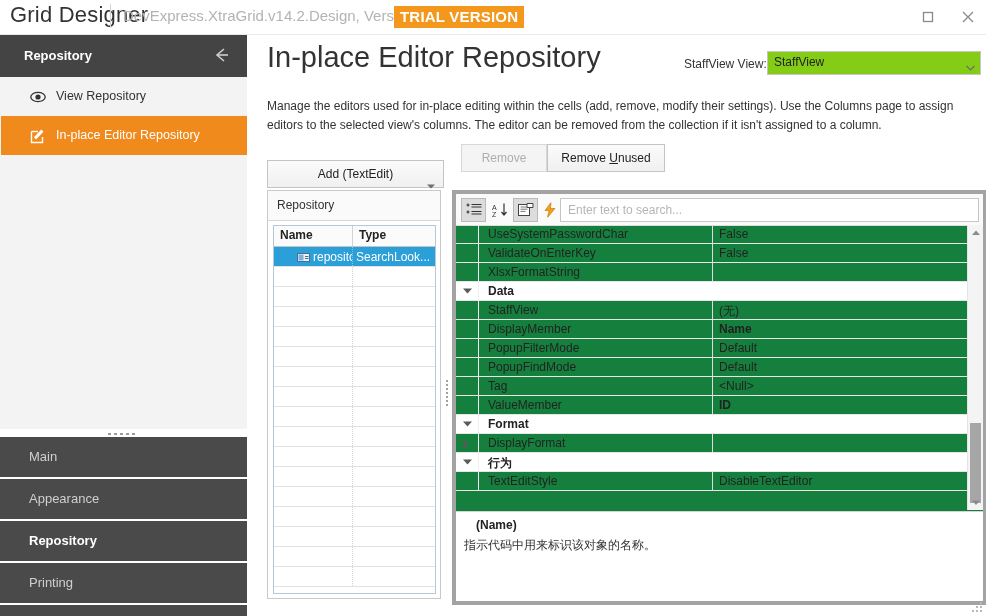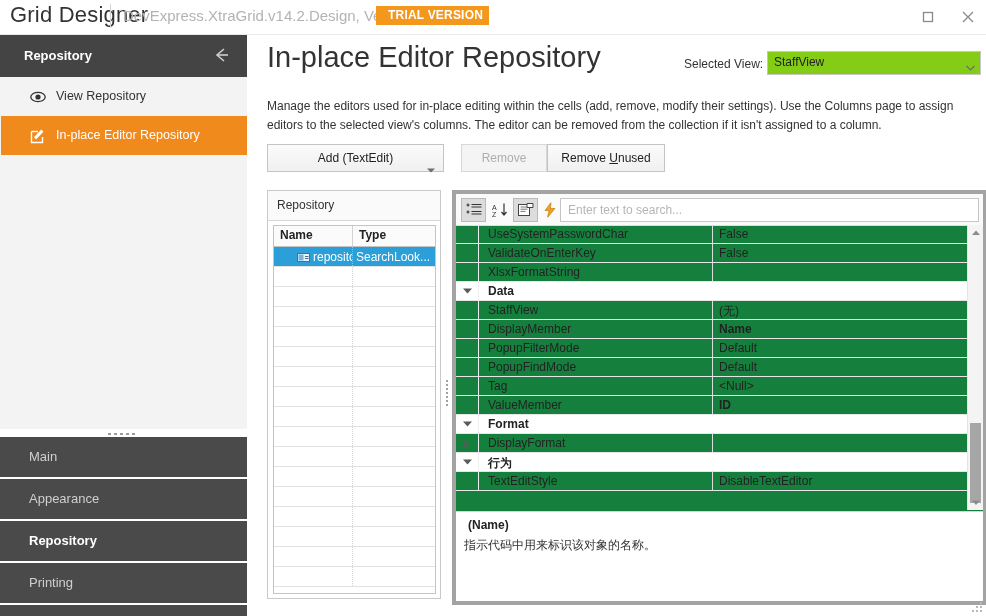--- a/index.html
+++ b/index.html
@@ -9,22 +9,22 @@
     font-size:12px;color:#222;background:#ffffff;
     -webkit-font-smoothing:antialiased;
   }
   #app{position:relative;width:986px;height:616px;background:#fff;}
 
   
   .titlebar{position:absolute;left:0;top:0;width:986px;height:35px;background:#fff;}
   .tb-title{position:absolute;left:10px;top:2px;font-size:22px;color:#333;font-weight:400;letter-spacing:.2px;}
   .tb-sep{position:absolute;left:110px;top:4px;width:1px;height:24px;background:#d4d4d4;}
   .tb-ver{position:absolute;left:123px;top:7px;font-size:15px;color:#b3b3b3;}
-  .tb-trial{position:absolute;left:376px;top:6px;background:#f3971d;color:#fff;font-size:12px;font-weight:bold;
-            padding:2px 6px 3px 12px;letter-spacing:.2px;}
+  .tb-trial{position:absolute;left:394px;top:6px;background:#f3971d;color:#fff;font-size:15px;font-weight:bold;
+            padding:2px 6px 3px 6px;letter-spacing:.2px;}
   .wbtn{position:absolute;top:0;width:44px;height:34px;cursor:default;}
   .wbtn svg{position:absolute;left:50%;top:50%;transform:translate(-50%,-50%);}
   .wbtn-max{left:906px;}
   .wbtn-close{left:946px;}
   .tb-underline{position:absolute;left:0;top:34px;width:986px;height:1px;background:#e9e9e9;}
 
   
   .sidebar{position:absolute;left:0;top:35px;width:247px;height:581px;background:#f3f3f3;}
   .sb-head{position:absolute;left:0;top:0;width:247px;height:42px;background:#444444;}
   .sb-head-txt{position:absolute;left:24px;top:13px;color:#fff;font-size:13px;font-weight:bold;}
@@ -51,21 +51,21 @@
   .sv-label{position:absolute;left:437px;top:22px;font-size:12px;color:#333;}
   .combo{position:absolute;left:520px;top:16px;width:212px;height:22px;border:1px solid #c6c6c6;background:#84cc16;}
   .combo .val{position:absolute;left:6px;top:3px;font-size:12px;color:#222;}
   .combo .arrow{position:absolute;right:5px;top:8px;}
   .desc{position:absolute;left:20px;top:62px;width:712px;font-size:12px;color:#333;line-height:19px;}
 
   .btnrow{position:absolute;left:20px;top:109px;}
   .btn{position:absolute;top:0;height:26px;border:1px solid #c4c4c4;background:linear-gradient(#fbfbfb,#f0f0f0);
        font-size:12px;color:#222;text-align:center;line-height:26px;cursor:pointer;}
   .btn.disabled{color:#aeaeae;background:#f4f4f4;border-color:#d8d8d8;}
-  .btn-add{left:0;width:175px;}
+  .btn-add{left:0;width:175px;margin-top:16px;}
   .btn-add .arrow{position:absolute;right:8px;top:11px;}
   .btn-remove{left:194px;width:84px;}
   .btn-removeunused{left:280px;width:116px;}
   .btn u{text-decoration:underline;}
 
   
   .replist{position:absolute;left:20px;top:155px;width:172px;height:407px;border:1px solid #c9c9c9;background:#fff;}
   .replist-head{position:absolute;left:0;top:0;width:172px;height:29px;background:#fafafa;border-bottom:1px solid #d8d8d8;}
   .replist-head span{position:absolute;left:9px;top:7px;font-size:12px;color:#333;}
   .grid{position:absolute;left:5px;top:34px;width:161px;height:367px;border:1px solid #b8c7d6;background:#fff;overflow:hidden;}
@@ -111,21 +111,21 @@
   .pgrow .bold{font-weight:bold;}
 
   .pg-scroll{position:absolute;right:0;top:31px;width:15px;height:285px;background:#f4f4f4;border-left:1px solid #e4e4e4;}
   .pg-scroll .ar{position:absolute;left:0;width:15px;height:15px;}
   .pg-scroll .ar.up{top:0;}
   .pg-scroll .ar.dn{bottom:0;}
   .pg-scroll .ar svg{position:absolute;left:50%;top:50%;transform:translate(-50%,-50%);}
   .pg-scroll .thumb{position:absolute;left:2px;width:11px;top:198px;height:80px;background:#a6a6a6;cursor:pointer;}
 
   .pg-desc{position:absolute;left:0;bottom:0;width:527px;height:89px;border-top:1px solid #d4d4d4;background:#fff;}
-  .pg-desc .t{position:absolute;left:12px;top:6px;font-size:12px;font-weight:bold;color:#222;}
+  .pg-desc .t{position:absolute;left:20px;top:6px;font-size:12px;font-weight:bold;color:#222;}
   .pg-desc .d{position:absolute;left:8px;top:25px;width:500px;font-size:12px;color:#333;line-height:17px;}
 
   .resize-grip{position:absolute;right:3px;bottom:3px;width:12px;height:12px;}
 </style>
 </head>
 <body>
 
 <div id="app">
 
   <div class="titlebar">
@@ -196,21 +196,21 @@
         
       </div>
     </div>
 
   </div>
 
   <div class="content">
 
     <div class="page-title">In-place Editor Repository</div>
 
-    <div class="sv-label">Selected View:</div>
+    <div class="sv-label">StaffView View:</div>
     <div class="combo">
       <span class="val">StaffView</span>
       <span class="arrow">
         <svg width="9" height="6" viewBox="0 0 9 6">
             <path d="M0.5 1 L4.5 5 L8.5 1" fill="none" stroke="#6d6d6d" stroke-width="1.1"></path>
           </svg>
       </span>
     </div>
 
     <div class="desc">Manage the editors used for in-place editing within the cells (add, remove, modify their settings). Use the Columns page to assign editors to the selected view's columns. The editor can be removed from the collection if it isn't assigned to a column.</div>

